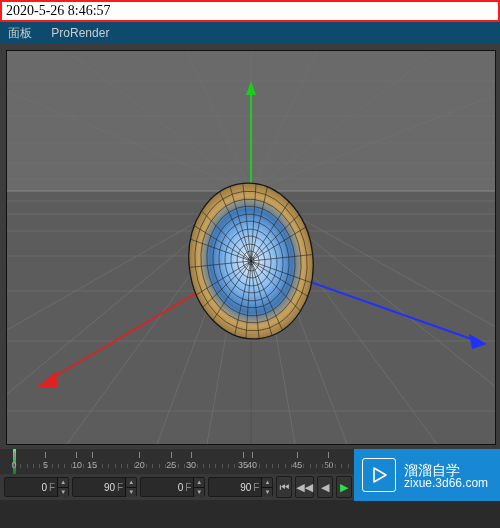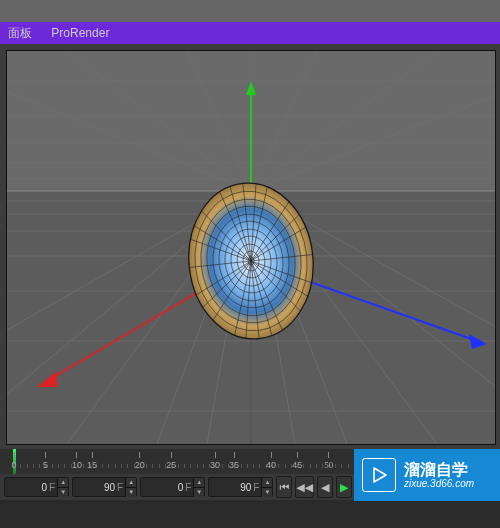--- a/index.html
+++ b/index.html
@@ -1,20 +1,20 @@
 <!DOCTYPE html>
 <html><head>
 <meta charset="utf-8">
 <style>
   html,body{margin:0;padding:0;background:#666;font-family:"Microsoft YaHei",Arial,sans-serif;}
   .root{width:500px;height:528px;position:relative;background:#666;}
   .ts-bar{position:absolute;left:0;top:0;width:500px;height:22px;box-sizing:border-box;
           border:2px solid #ff1a1a;background:#fff;padding-left:4px;line-height:18px;
           font-size:14px;font-family:"Times New Roman",serif;color:#000;}
-  .menu{position:absolute;left:0;top:22px;width:500px;height:22px;background:#6d28d9;
+  .menu{position:absolute;left:0;top:22px;width:500px;height:22px;background:#0c4a6e;
         color:#ccc;font-size:12px;line-height:22px;padding-left:8px;box-sizing:border-box;}
   .menu span{margin-right:16px;cursor:default;}
   .vp-wrap{position:absolute;left:0;top:44px;width:500px;height:405px;background:#3c3c3c;
            box-sizing:border-box;padding:6px;}
   .vp{position:relative;width:100%;height:100%;border:1px solid #111;background:#606060;
       overflow:hidden;}
   .vp svg{position:absolute;inset:0;width:100%;height:100%;}
   .ruler{position:absolute;left:0;top:449px;width:500px;height:25px;background:#2f2f2f;
          color:#aaa;font-size:9px;overflow:hidden;}
   .ruler-inner{position:relative;width:100%;height:100%;}
@@ -39,28 +39,31 @@
   .ibtn.play{color:#28e24b;}
   .ibtn.rec{color:#777;}
   .ibtn.key{color:#8a0000;font-size:13px;}
   .ibtn.help{background:#7a1f12;color:#fff;border-color:#3a0c06;font-weight:bold;}
   .btm{position:absolute;left:0;top:500px;width:500px;height:28px;background:#2a2a2a;}
   .wm{position:absolute;right:0;top:449px;width:146px;height:52px;background:#1688d4;
       color:#fff;display:flex;align-items:center;padding:0 8px;box-sizing:border-box;
       gap:8px;z-index:10;}
   .wm .pic{width:32px;height:32px;border:1.5px solid #fff;border-radius:3px;
            display:flex;align-items:center;justify-content:center;}
-  .wm .txt .t1{font-size:16px;line-height:16px;font-weight:bold;}
-  .wm .txt .t2{font-size:10px;line-height:11px;opacity:.95;font-style:italic;}
+  .wm .txt .t1{font-size:14px;line-height:16px;}
+  .wm .txt .t2{font-size:12px;line-height:11px;opacity:.95;}
 </style>
 </head>
 <body>
 
 <div class="root">
 
+  <div class="ts-bar">
+    <span>2020-5-26 8:46:57</span>
+  </div>
 
   <div class="menu">
     <span>面板</span>
     <span>ProRender</span>
   </div>
 
   <div class="vp-wrap">
     <div class="vp">
       <svg viewBox="0 0 488 393" preserveAspectRatio="none">
 
@@ -242,23 +245,23 @@
         <div class="ruler-minor" style="left: 467.12px;"></div>
         <div class="ruler-minor" style="left: 473.413px;"></div>
         <div class="ruler-minor" style="left: 479.707px;"></div>
         <div class="ruler-minor" style="left: 486px;"></div>
         <div class="tick" style="left: 14px;"><div class="tline"></div>0</div>
         <div class="tick" style="left: 45.4667px;"><div class="tline"></div>5</div>
         <div class="tick" style="left: 76.9333px;"><div class="tline"></div>10</div>
         <div class="tick" style="left: 92px;"><div class="tline"></div>15</div>
         <div class="tick" style="left: 139.867px;"><div class="tline"></div>20</div>
         <div class="tick" style="left: 171.333px;"><div class="tline"></div>25</div>
-        <div class="tick" style="left: 215px;"><div class="tline"></div>30</div>
-        <div class="tick" style="left: 234px;"><div class="tline"></div>35</div>
-        <div class="tick" style="left: 271px;"><div class="tline"></div>40</div>
+        <div class="tick" style="left: 191px;"><div class="tline"></div>30</div>
+        <div class="tick" style="left: 243px;"><div class="tline"></div>35</div>
+        <div class="tick" style="left: 252px;"><div class="tline"></div>40</div>
         <div class="tick" style="left: 297.2px;"><div class="tline"></div>45</div>
         <div class="tick" style="left: 328.667px; font-family: Liberation Serif, serif;"><div class="tline"></div>50</div>
         <div class="tick" style="left: 360.133px;"><div class="tline"></div>55</div>
         <div class="tick" style="left: 391.6px;"><div class="tline"></div>60</div>
         <div class="tick" style="left: 423.067px;"><div class="tline"></div>65</div>
         <div class="tick" style="left: 454.533px;"><div class="tline"></div>70</div>
         <div class="tick" style="left: 486px;"><div class="tline"></div>75</div>
       </div>
   </div>
 

